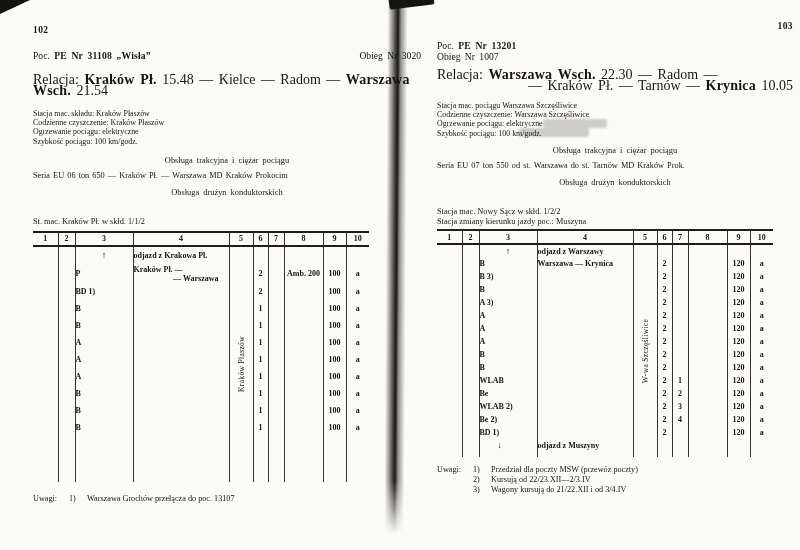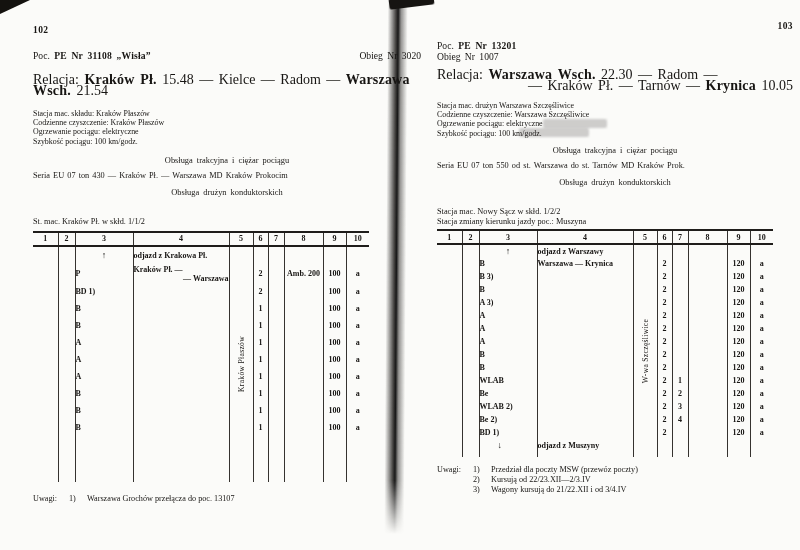--- a/index.html
+++ b/index.html
@@ -61,21 +61,21 @@
   table.wtab td:last-child{border-right:none;}
   .page[data-page="0"] tbody tr{height:17px;}
   .page[data-page="1"] tbody tr{height:13px;}
   .page[data-page="0"] tr.arrow-row{height:19px;}
   td.c3{text-align:left;padding-left:4px;}
   td.c4{text-align:left;padding-left:5px;font-weight:bold;}
   td.c6,td.c7,td.c9,td.c10{text-align:center;}
   td.c8{text-align:center;font-size:7.3px;font-weight:normal;}
   tr.arrow-row td.c3{text-align:center;padding-left:0;font-size:9px;}
   tr.arrow-down-row td.c3{padding-left:18px;font-size:9px;}
-  .c4b{text-align:right;}
+  .c4b{text-align:right;padding-right:10px;}
   td.c5cell{position:relative;}
   .vert{
     position:absolute;top:50%;left:50%;
     transform:translate(-50%,-50%) rotate(-90deg);
     white-space:nowrap;font-size:7.6px;font-weight:normal;letter-spacing:.3px;
   }
   tr.filler td{border-right:1px solid #35322f;}
   tr.filler td:last-child{border-right:none;}
 
   .notes{font-size:8.2px;line-height:10px;}
@@ -122,21 +122,21 @@
     <div class="relacja relacja1"><span>Relacja: </span><b>Kraków Pł.</b><span> 15.48 — Kielce — Radom — </span><b>Warszawa Wsch.</b><span> 21.54</span></div>
 
     <div class="info">
         <div>Stacja mac. składu: Kraków Płaszów</div>
         <div>Codzienne czyszczenie: Kraków Płaszów</div>
         <div>Ogrzewanie pociągu: elektryczne</div>
         <div>Szybkość pociągu: 100 km/godz.</div>
       </div>
     <div class="sec sec1">Obsługa trakcyjna i ciężar pociągu</div>
     <div class="seria">
-        <div>Seria EU 07 ton 430 — Kraków Pł. — Warszawa MD Kraków Prokocim</div>
+        <div>Seria EU 06 ton 650 — Kraków Pł. — Warszawa MD Kraków Prokocim</div>
       </div>
     <div class="sec sec2">Obsługa drużyn konduktorskich</div>
     <div class="stacja">
         <div>St. mac. Kraków Pł. w skłd. 1/1/2</div>
       </div>
     <table class="wtab">
         <colgroup>
           <col class="c1">
           <col class="c2">
           <col class="c3">
@@ -320,21 +320,21 @@
     <div class="pn">103</div>
     <div class="titlerow">
       <span><span>Poc.</span> <b>PE Nr 13201</b></span>
       <span>Obieg Nr 1007</span>
     </div>
     <div class="relacja relacja1"><span>Relacja: </span><b>Warszawa Wsch.</b><span> 22.30 — Radom —</span></div>
     <div class="relacja relacja2"><span>— Kraków Pł. — Tarnów — </span><b>Krynica</b><span> 10.05</span></div>
     <div class="info">
       <div class="smudge s1"></div>
       <div class="smudge s2"></div>
-    <div>Stacja mac. drużyn Warszawa Szczęśliwice</div>
+    <div>Stacja mac. pociągu Warszawa Szczęśliwice</div>
         <div>Codzienne czyszczenie: Warszawa Szczęśliwice</div>
         <div>Ogrzewanie pociągu: elektryczne</div>
         <div>Szybkość pociągu: 100 km/godz.</div>
       </div>
     <div class="sec sec1">Obsługa trakcyjna i ciężar pociągu</div>
     <div class="seria">
         <div>Seria EU 07 ton 550 od st. Warszawa do st. Tarnów MD Kraków Prok.</div>
       </div>
     <div class="sec sec2">Obsługa drużyn konduktorskich</div>
     <div class="stacja">

